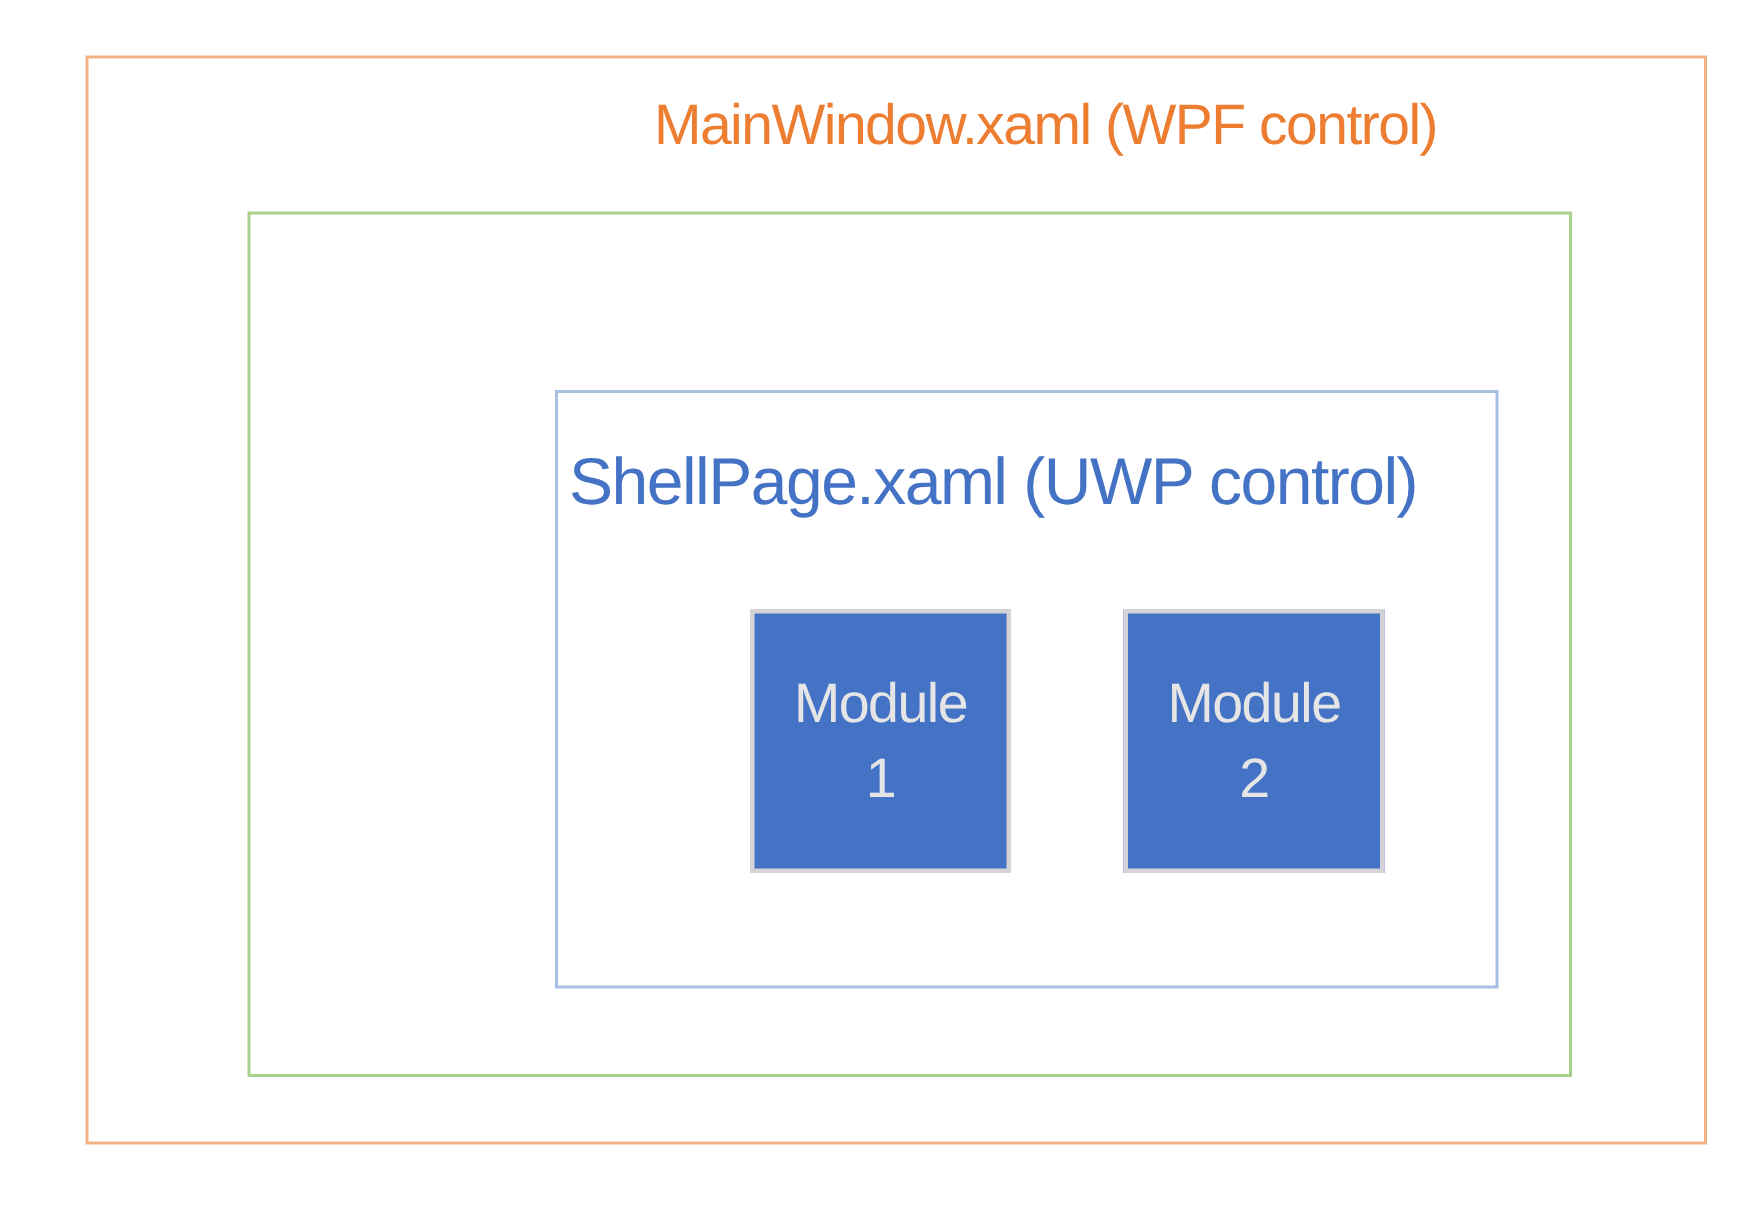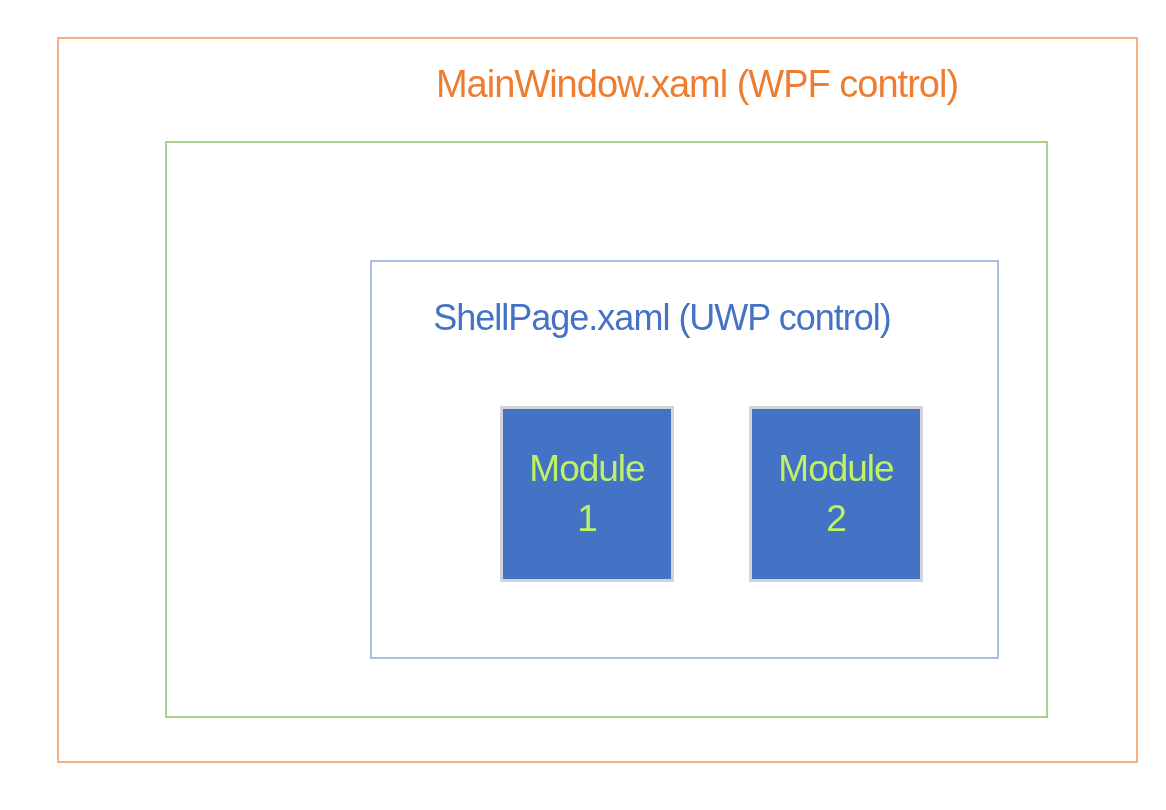--- a/index.html
+++ b/index.html
@@ -56,38 +56,38 @@
   }
   .label-host {
     left: 678px;
     top: 30px;
     font-size: 38px;
     color: #70AD47;
   }
   .label-shell {
     left: 290px;
     top: 36px;
-    font-size: 36px;
+    font-size: 44px;
     color: #4472C4;
   }
   .module {
     position: absolute;
     box-sizing: border-box;
     width: 174px;
     height: 176px;
     background: #4472C4;
     border: 3px solid #D4D4D6;
     display: flex;
     align-items: center;
     justify-content: center;
   }
   .module-1 { left: 128px; top: 144px; }
   .module-2 { left: 377px; top: 144px; }
   .module-label {
-    color: #bef264;
+    color: #e5e5e5;
     font-size: 37px;
     letter-spacing: -1px;
     line-height: 1.35;
     text-align: center;
     white-space: pre-line;
   }
 </style>
 </head>
 <body>
 

